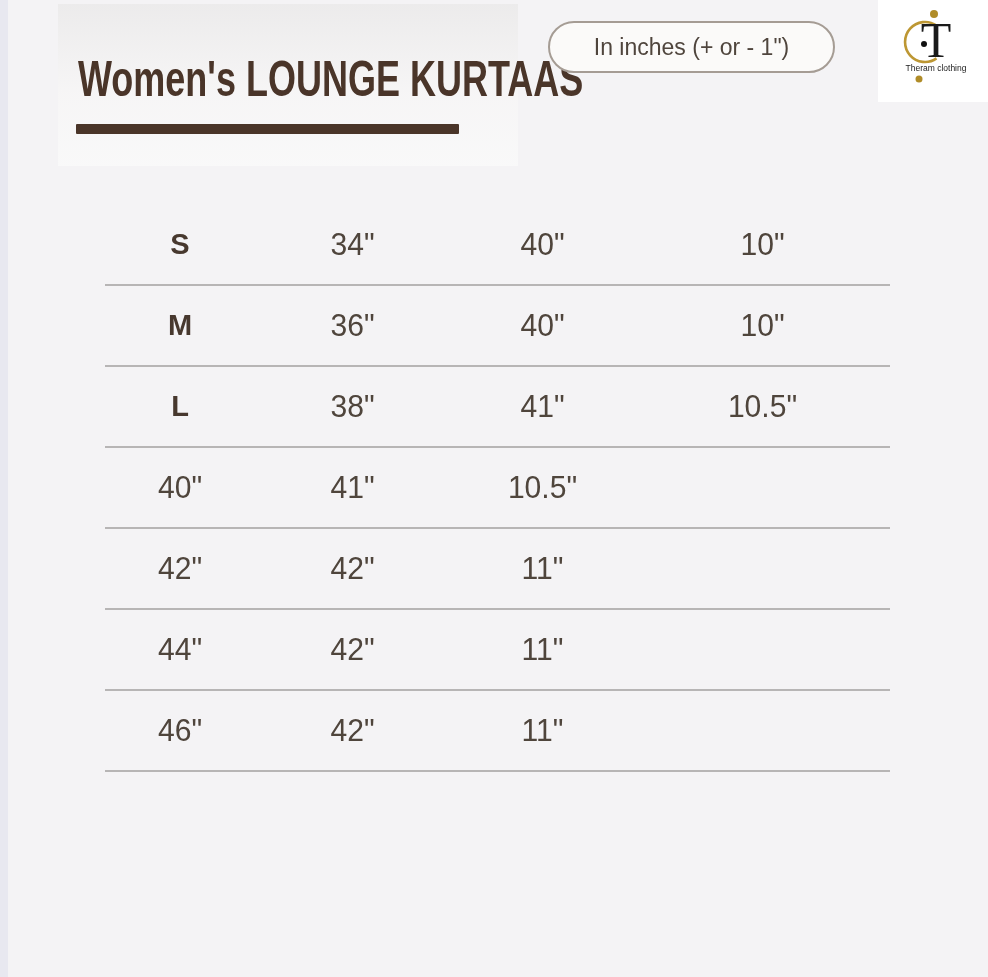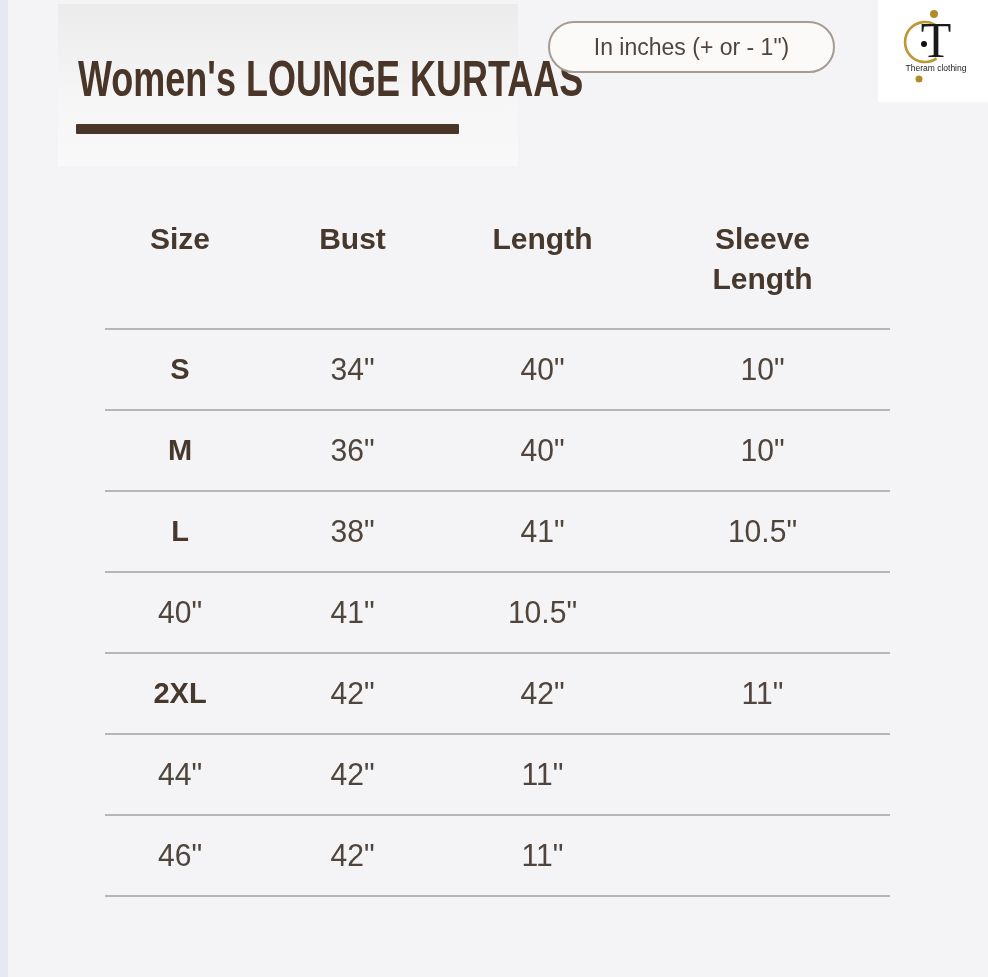--- a/index.html
+++ b/index.html
@@ -134,26 +134,20 @@
       <circle cx="56" cy="14" r="4" fill="#b08c28"></circle>
       <path d="M 58.5 25.6 A 20 20 0 1 0 58.5 58.4" fill="none" stroke="#bd9733" stroke-width="2.6"></path>
       <text x="58" y="57" text-anchor="middle" font-family="Liberation Serif, serif" font-size="50" fill="#1a1a1a">T</text>
       <circle cx="46" cy="44" r="3" fill="#111111"></circle>
       <text x="58" y="71" text-anchor="middle" font-family="Liberation Sans, sans-serif" font-size="8.5" fill="#1c1c1c">Theram clothing</text>
       <circle cx="41" cy="79" r="3.5" fill="#b08c28"></circle>
     </svg>
   </div>
 
   <div class="size-table">
-    <div class="thead" id="thead">
-        <div class="th col0">Size</div>
-        <div class="th col1">Bust</div>
-        <div class="th col2">Length</div>
-        <div class="th col3">Sleeve Length</div>
-      </div>
     <div class="tbody" id="tbody">
         <div class="tr">
           <div class="td col0 size-cell">S</div>
           <div class="td col1">34"</div>
           <div class="td col2">40"</div>
           <div class="td col3">10"</div>
         </div>
         <div class="tr">
           <div class="td col0 size-cell">M</div>
           <div class="td col1">36"</div>
@@ -165,21 +159,20 @@
           <div class="td col1">38"</div>
           <div class="td col2">41"</div>
           <div class="td col3">10.5"</div>
         </div>
         <div class="tr">
           <div class="td col1">40"</div>
           <div class="td col2">41"</div>
           <div class="td col3">10.5"</div>
         </div>
         <div class="tr">
-          <div class="td col0 size-cell">2XL</div>
           <div class="td col1">42"</div>
           <div class="td col2">42"</div>
           <div class="td col3">11"</div>
         </div>
         <div class="tr">
           <div class="td col1">44"</div>
           <div class="td col2">42"</div>
           <div class="td col3">11"</div>
         </div>
         <div class="tr">

